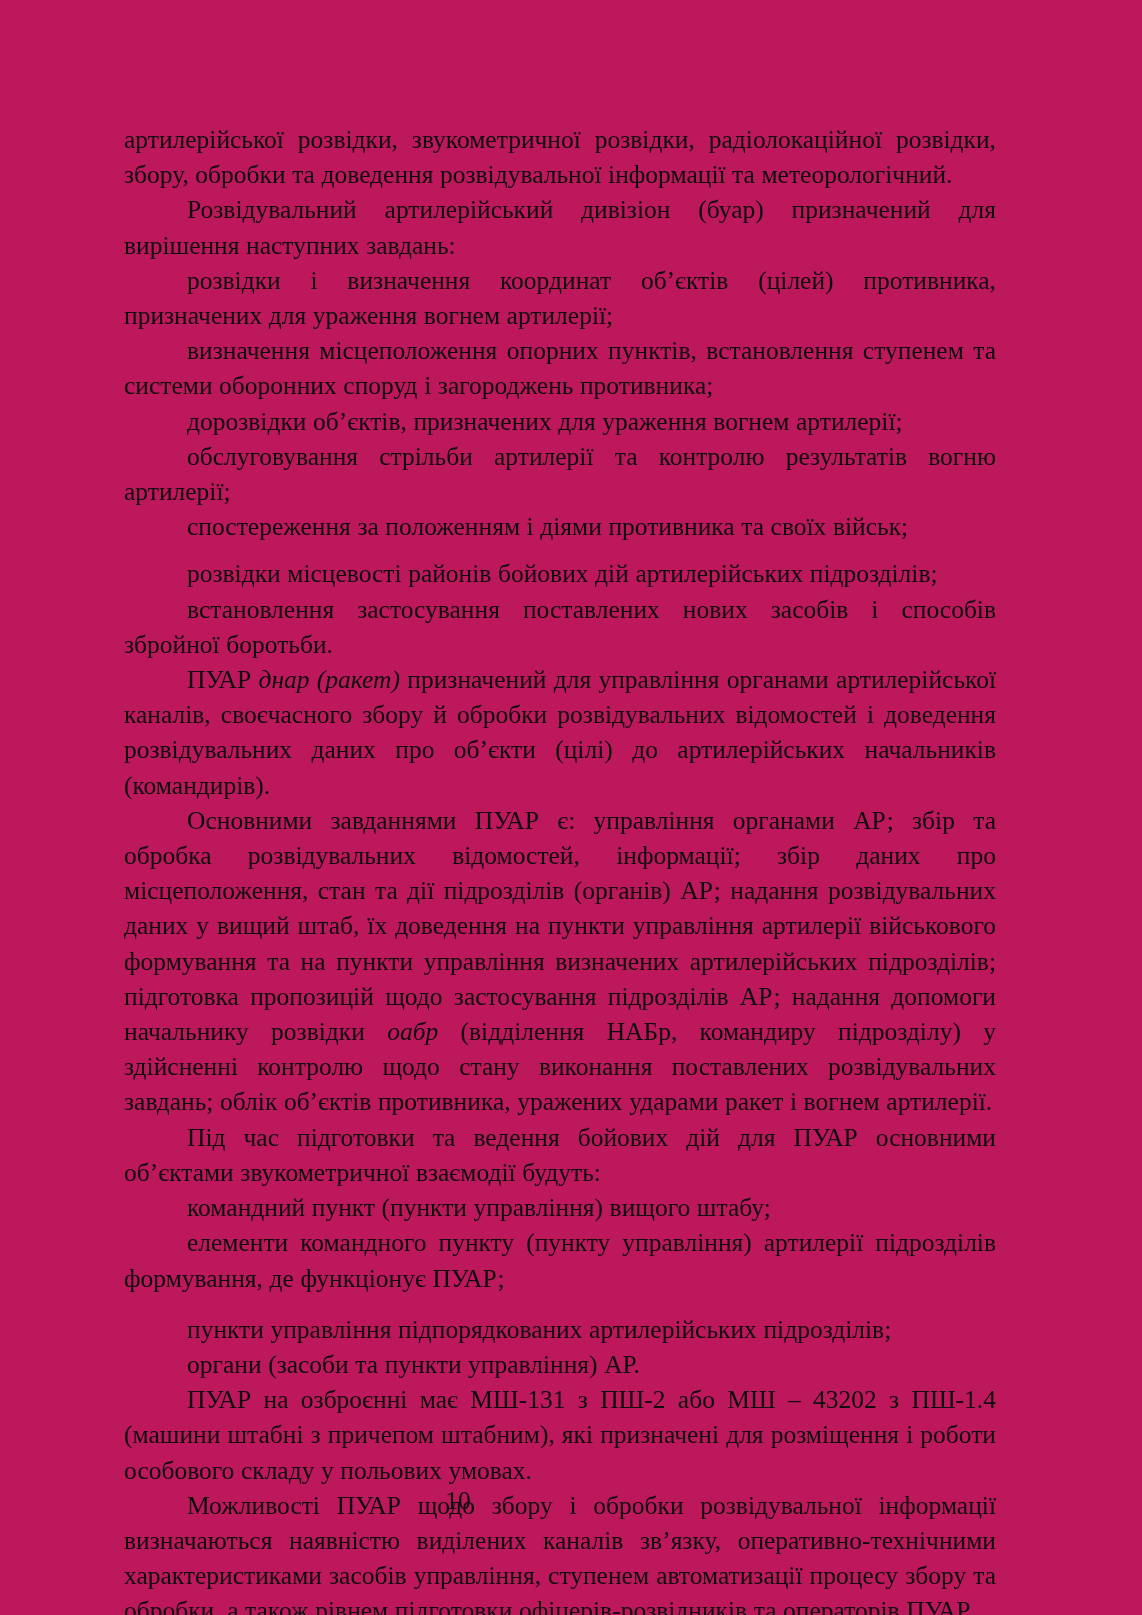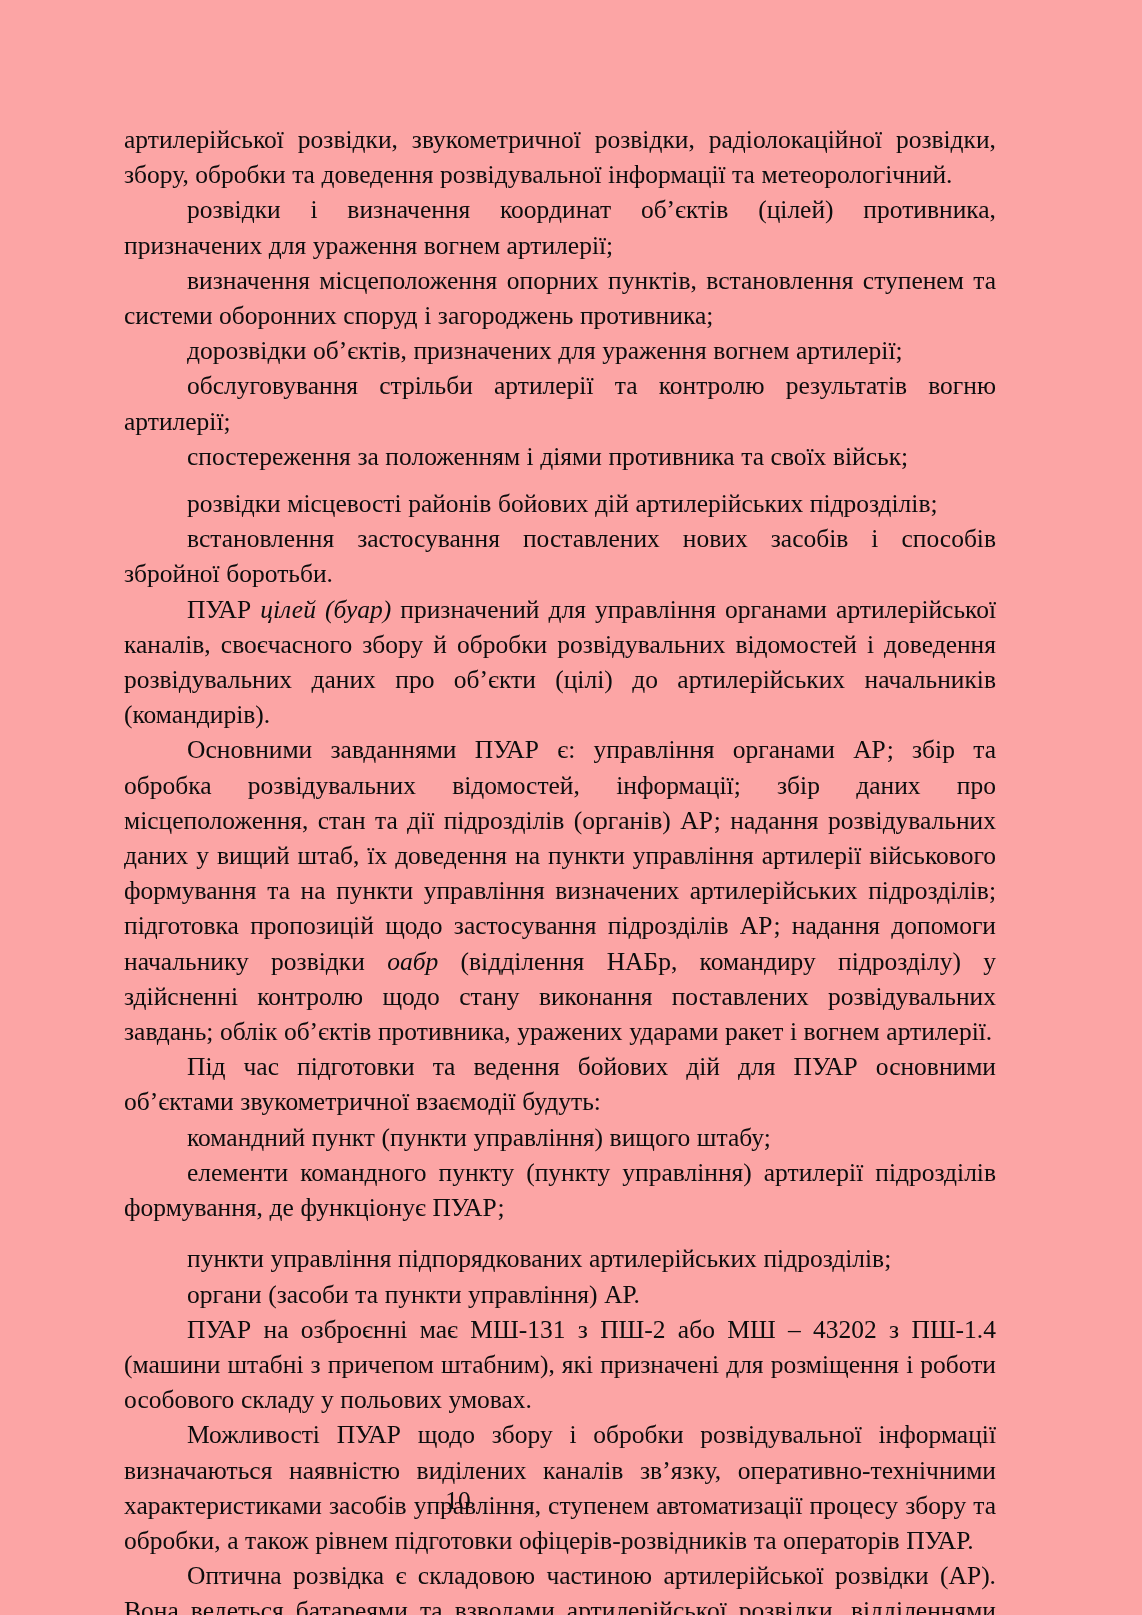--- a/index.html
+++ b/index.html
@@ -14,21 +14,21 @@
     font-family: "Liberation Serif", "DejaVu Serif", serif;
     color: #0d0d0d;
     -webkit-font-smoothing: antialiased;
   }
   .page {
     position: absolute;
     left: 0;
     top: 0;
     width: 1142px;
     height: 1615px;
-    background: #fca5a5;
+    background: #be185d;
     overflow: hidden;
   }
   .text-block {
     position: absolute;
     left: 124px;
     top: 122px;
     width: 872px;
   }
   p.para {
     margin: 0;
@@ -61,37 +61,38 @@
 </style>
 </head>
 <body>
 
 <div class="page">
 
   <div class="text-block">
 
     <p class="para" style="text-indent:0;">артилерійської розвідки, звукометричної розвідки, радіолокаційної розвідки, збору, обробки та доведення розвідувальної інформації та метеорологічний.</p>
 
+    <p class="para">Розвідувальний артилерійський дивізіон (буар) призначений для вирішення наступних завдань:</p>
 
     <p class="para">розвідки і визначення координат об’єктів (цілей) противника, призначених для ураження вогнем артилерії;</p>
 
     <p class="para">визначення місцеположення опорних пунктів, встановлення ступенем та системи оборонних споруд і загороджень противника;</p>
 
     <p class="para" style="text-align-last:left;">дорозвідки об’єктів, призначених для ураження вогнем артилерії;</p>
 
     <p class="para">обслуговування стрільби артилерії та контролю результатів вогню артилерії;</p>
 
     <p class="para" style="text-align-last:left;">спостереження за положенням і діями противника та своїх військ;</p>
 
     <p class="para" style="text-align-last:left;margin-top:12px;">розвідки місцевості районів бойових дій артилерійських підрозділів;</p>
 
     <p class="para">встановлення застосування поставлених нових засобів і способів збройної боротьби.</p>
 
     <p class="para">
-      <span>ПУАР </span><span class="ital">цілей (буар)</span><span> призначений для управління органами артилерійської каналів, своєчасного збору й обробки розвідувальних відомостей і доведення розвідувальних даних про об’єкти (цілі) до артилерійських начальників (командирів).</span>
+      <span>ПУАР </span><span class="ital">днар (ракет)</span><span> призначений для управління органами артилерійської каналів, своєчасного збору й обробки розвідувальних відомостей і доведення розвідувальних даних про об’єкти (цілі) до артилерійських начальників (командирів).</span>
     </p>
 
     <p class="para">
       <span>Основними завданнями ПУАР є: управління органами АР; збір та обробка розвідувальних відомостей, інформації; збір даних про місцеположення, стан та дії підрозділів (органів) АР; надання розвідувальних даних у вищий штаб, їх доведення на пункти управління артилерії військового формування та на пункти управління визначених артилерійських підрозділів; підготовка пропозицій щодо застосування підрозділів АР; надання допомоги начальнику розвідки </span><span class="ital">оабр</span><span> (відділення НАБр, командиру підрозділу) у здійсненні контролю щодо стану виконання поставлених розвідувальних завдань; облік об’єктів противника, уражених ударами ракет і вогнем артилерії.</span>
     </p>
 
     <p class="para">Під час підготовки та ведення бойових дій для ПУАР основними об’єктами звукометричної взаємодії будуть:</p>
 
     <p class="para" style="text-align-last:left;">командний пункт (пункти управління) вищого штабу;</p>
 

